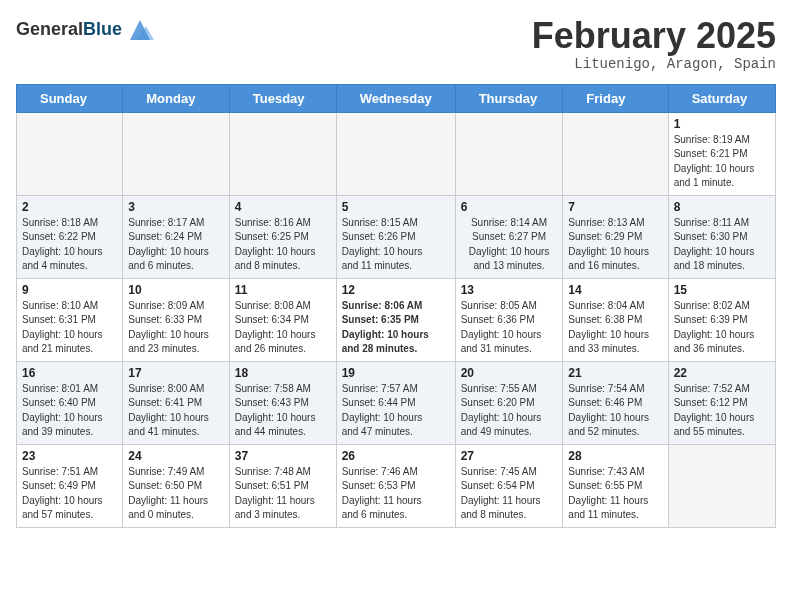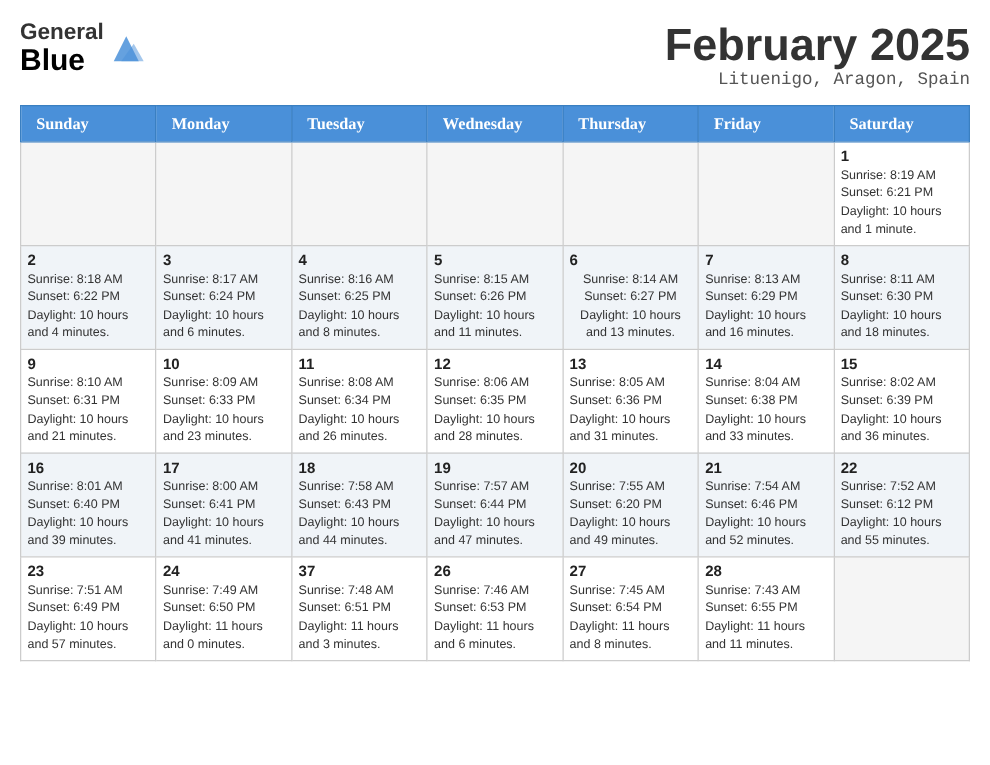--- a/index.html
+++ b/index.html
@@ -15,33 +15,33 @@
       justify-content: space-between;
       align-items: flex-start;
       margin-bottom: 12px;
     }
     .logo {
       display: flex;
       align-items: center;
     }
     .logo-text {
       display: flex;
-      flex-direction: column;
+      flex-direction: row;
       line-height: 1.1;
       justify-content: space-between;
     }
     .logo-general {
       font-size: 18px;
       font-weight: bold;
       color: #333;
     }
     .logo-blue {
-      font-size: 24px;
-      font-weight: bold;
-      color: #000000;
+      font-size: 18px;
+      font-weight: bold;
+      color: #0c4a6e;
     }
     .logo-icon {
       width: 28px;
       height: 28px;
       margin-left: 4px;
     }
     .title-block {
       text-align: right;
     }
     .month-title {
@@ -57,24 +57,23 @@
     }
     .calendar {
       width: 100%;
       border-collapse: collapse;
     }
     .calendar th {
       background: #4a90d9;
       color: #fff;
       font-size: 13px;
       font-weight: bold;
-      padding: 6px 12px;
+      padding: 6px 23px;
       text-align: left;
       border: 1px solid #3a7fc1;
-      font-family: Liberation Serif, serif;
     }
     .calendar td {
       border: 1px solid #ccc;
       vertical-align: top;
       padding: 4px 5px;
       width: 108px;
       min-height: 80px;
       background: #fff;
       font-size: 10.5px;
       color: #333;
@@ -214,21 +213,21 @@
         </td>
         <td>
           <span class="day-number">11</span>
           <div class="day-info" style="white-space: pre-line;">Sunrise: 8:08 AM
 Sunset: 6:34 PM
 Daylight: 10 hours
 and 26 minutes.</div>
         </td>
         <td>
           <span class="day-number">12</span>
-          <div class="day-info" style="white-space: pre-line;">Sunrise: 8:06 AM
+          <div class="day-info" style="white-space: pre-line; font-weight: bold;">Sunrise: 8:06 AM
 Sunset: 6:35 PM
 Daylight: 10 hours
 and 28 minutes.</div>
         </td>
         <td>
           <span class="day-number">13</span>
           <div class="day-info" style="white-space: pre-line;">Sunrise: 8:05 AM
 Sunset: 6:36 PM
 Daylight: 10 hours
 and 31 minutes.</div>

